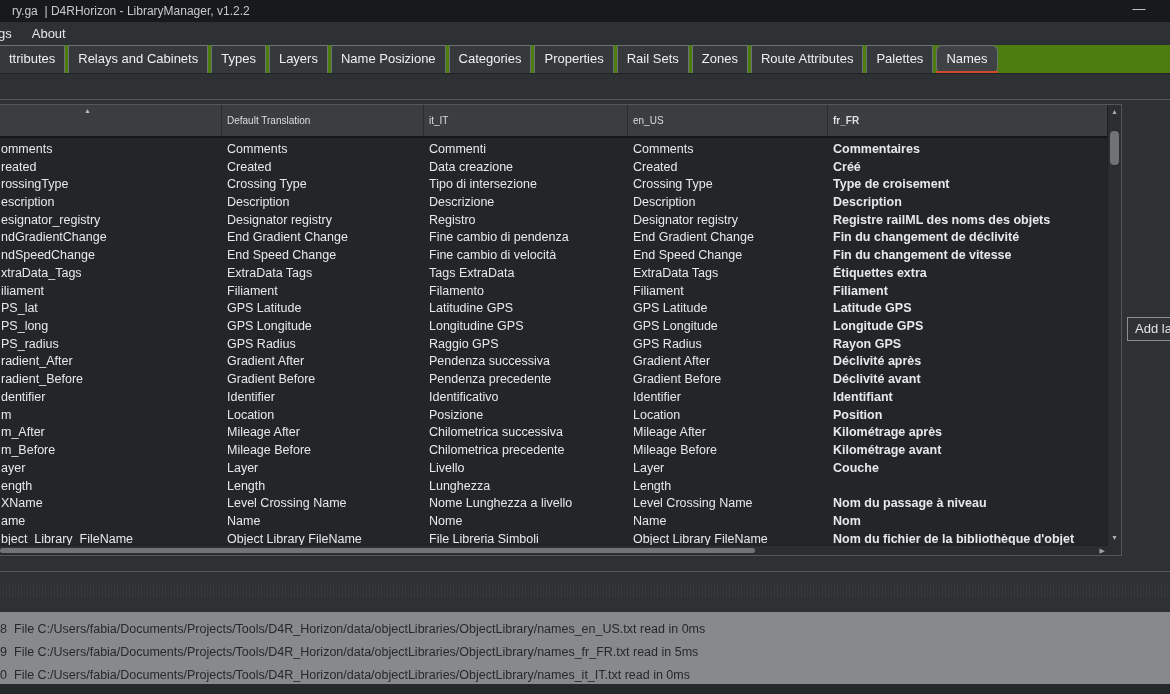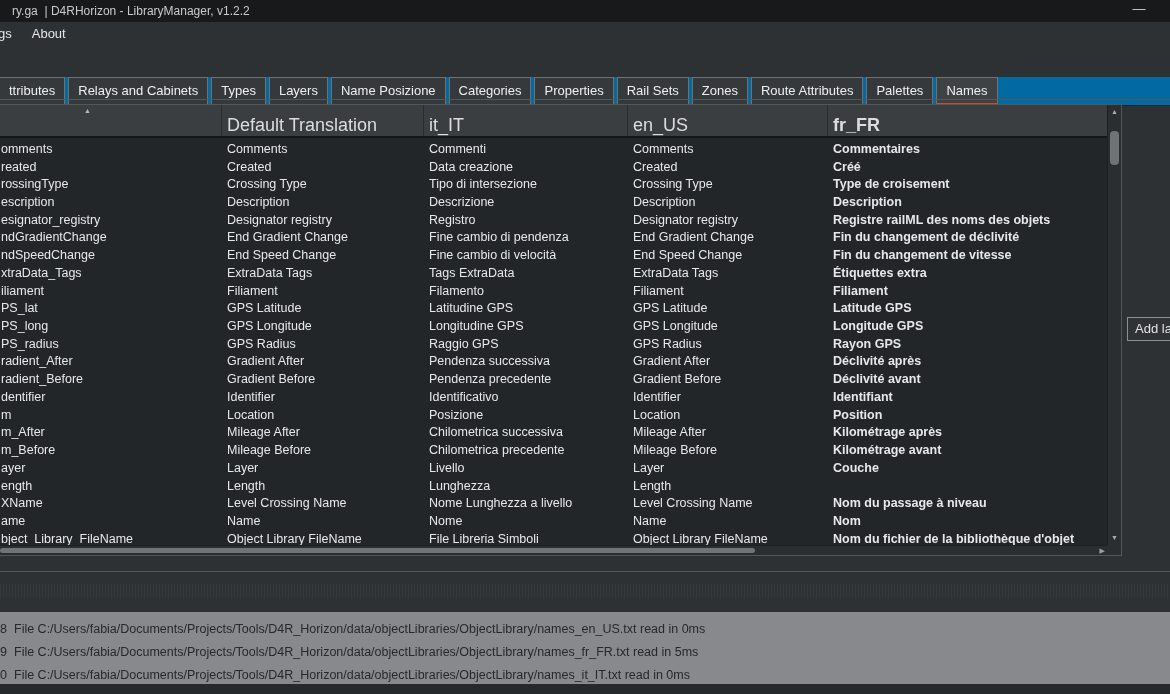--- a/index.html
+++ b/index.html
@@ -14,39 +14,39 @@
   .titlebar { position:absolute; left:0; top:0; width:1170px; height:22px; background:#17191b; }
   .title-text { position:absolute; left:12px; top:4px; font-size:12px; color:#c9cacc; white-space:pre; }
   .min-btn { position:absolute; left:1122px; top:0; width:34px; height:22px; text-align:center;
              color:#d6d7d8; font-size:13px; line-height:18px; cursor:default; }
   
   .menubar { position:absolute; left:0; top:22px; width:1170px; height:23px; background:#2d3134;
              display:flex; align-items:center; font-size:13px; color:#e4e5e6; }
   .menu-item { padding:0 10px; height:100%; display:flex; align-items:center; }
   .menu-item:first-child { padding-left:0; margin-left:-2px; }
   
-  .tabbar { position:absolute; left:0; top:45px; width:1170px; height:29px; background:#0369a1;
-            display:flex; align-items:flex-end; gap:3px; border-bottom:1px solid #212426;margin-top:32px; }
+  .tabbar { position:absolute; left:0; top:45px; width:1170px; height:29px; background:#4d7c0f;
+            display:flex; align-items:flex-end; gap:3px; border-bottom:1px solid #212426; }
   .tab { height:28px; line-height:26px; padding:0 9px; font-size:13px; color:#eeefef;
          background:#35393c; border:1px solid #6f7274; border-bottom:none; white-space:nowrap;
          position:relative; }
   .tab:first-child { border-left:none; }
-  .tab.selected { background:#3e4245; }
+  .tab.selected { background:#3e4245;border-radius:6px; }
   .tab.selected::after { content:""; position:absolute; left:-1px; right:-1px; bottom:0; height:2px;
                          background:var(--accent); }
   
   .hline { position:absolute; left:0; width:1170px; height:1px; background:#54575a; }
   .hline.top { top:99px; }
   .hline.bottom { top:571px; }
   
   .table-panel { position:absolute; left:0; top:104px; width:1122px; height:452px;
                  background:#232629; border:1px solid #54575a; border-left:none; }
   .thead { position:absolute; left:0; top:0; right:14px; height:33px; background:#3a3e41;
            display:flex; border-bottom:2px solid #141719; }
-  .th { height:100%; padding:10px 0 8px 5px; font-size:18px; color:#dcddde;
+  .th { height:100%; padding:10px 0 8px 5px; font-size:10px; color:#dcddde;
         border-right:1px solid #292c2f; overflow:hidden; white-space:nowrap; }
   .c0 { width:222px; } .c1 { width:202px; } .c2 { width:204px; } .c3 { width:200px; }
   .c4 { flex:1; border-right:none;font-weight:bold; }
   .sort-arrow { position:absolute; left:84px; top:2px; font-size:7px; color:#b7b9ba; }
   .tbody { position:absolute; left:0; top:35px; right:14px; bottom:10px; overflow:hidden; }
   .trow { display:flex; height:17.72px; align-items:center; font-size:12.5px; color:#e7e8e9; }
   .tcell { padding-left:5px; white-space:nowrap; overflow:hidden; }
   .trow .c0 { padding-left:1px; }
   
   .vscroll { position:absolute; top:0; right:0; width:14px; bottom:10px; background:#2b2e31;

